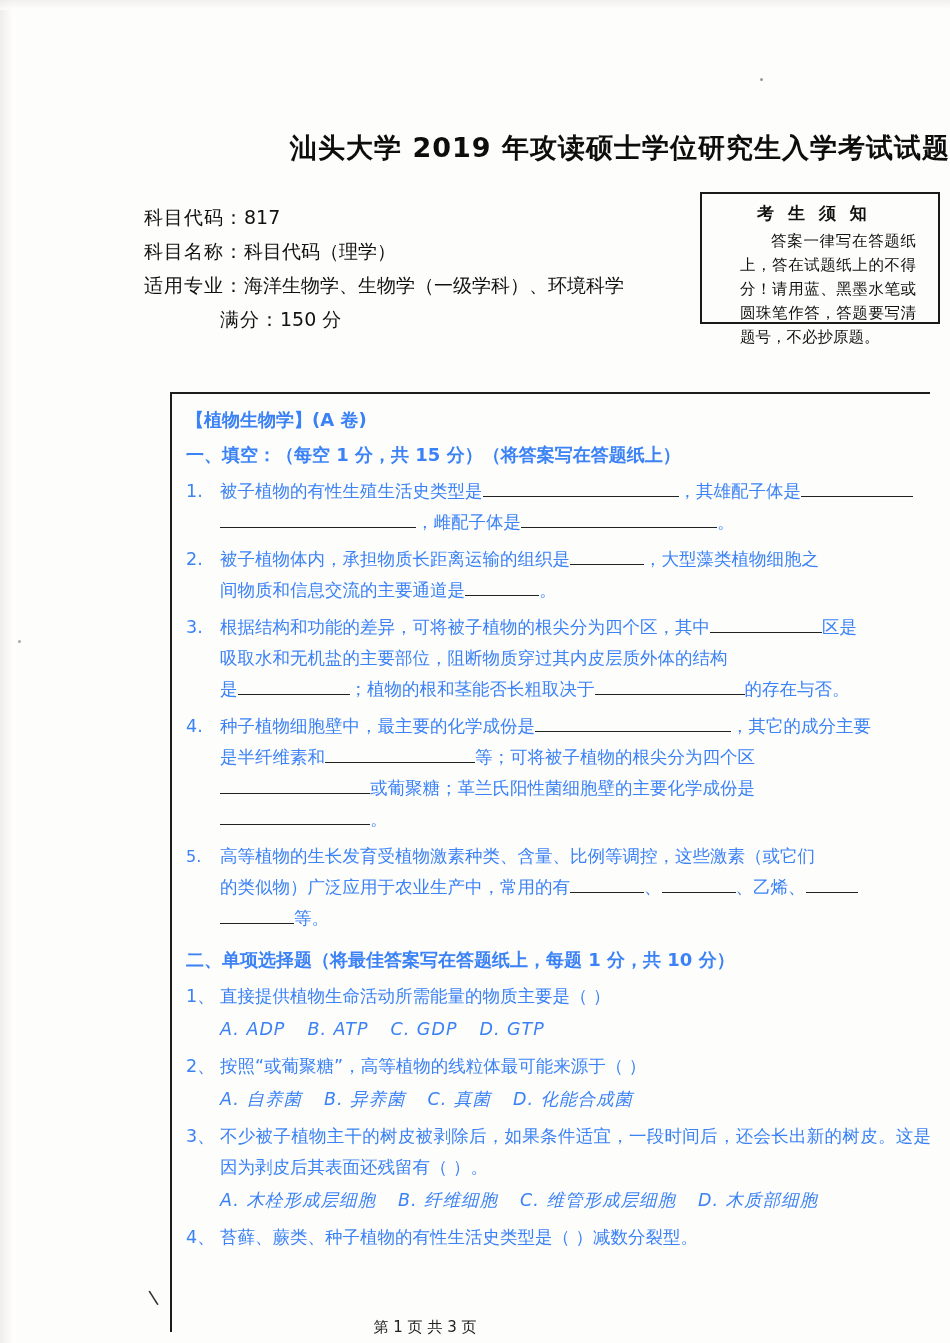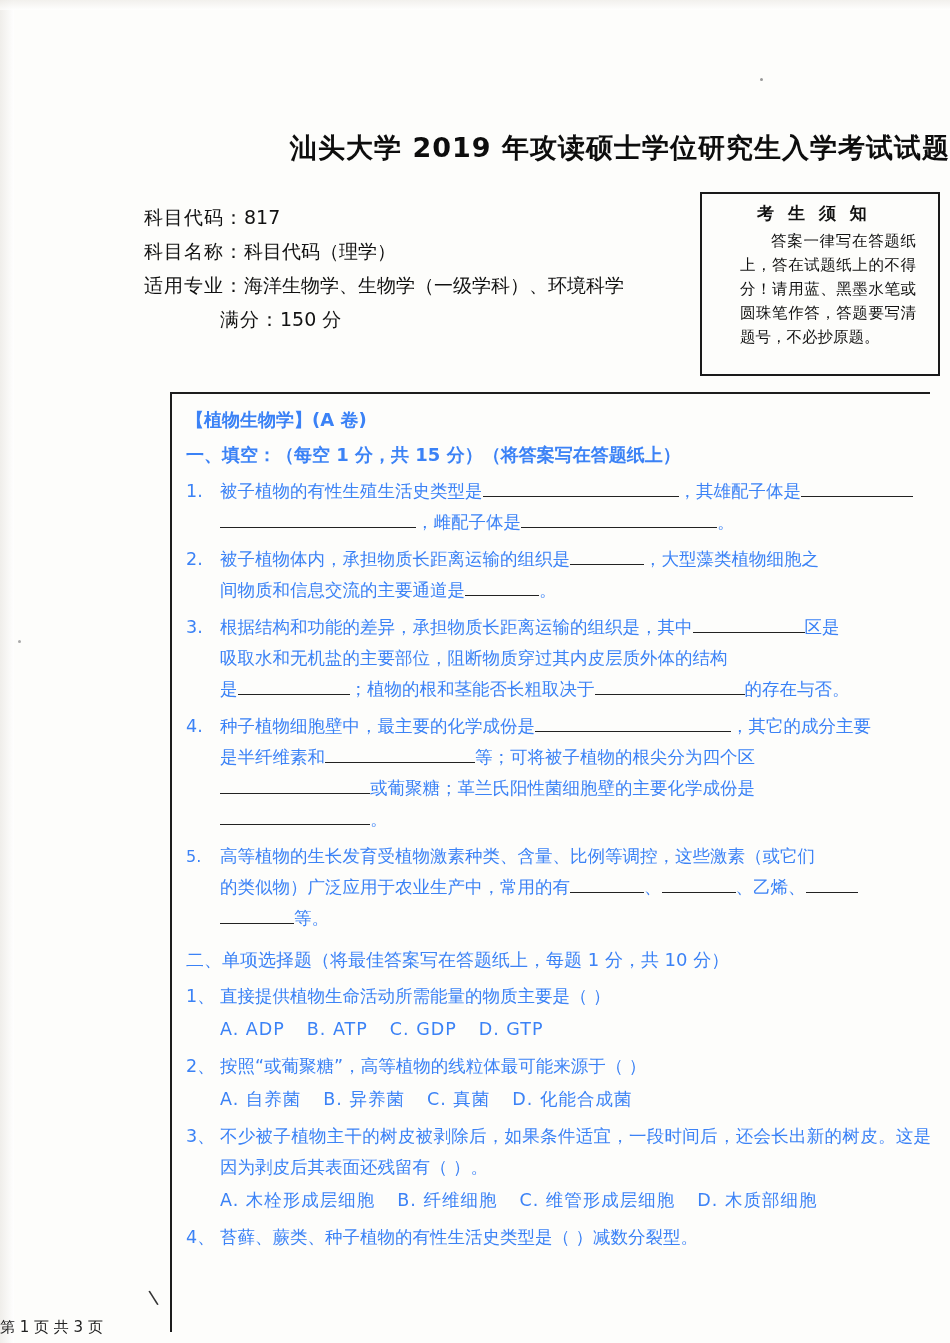--- a/index.html
+++ b/index.html
@@ -31,21 +31,21 @@
   }
   .meta{
     position:absolute;top:200px;left:144px;
     font-size:19px;line-height:34px;color:#111;
   }
   .meta .row{white-space:nowrap;}
   .meta .lbl{letter-spacing:1px;}
 
   .notice{
     position:absolute;top:192px;left:700px;
-    width:240px;height:184px;
+    width:240px;height:132px;
     border:2px solid #1a1a1a;
     box-sizing:border-box;
     padding:8px 22px 6px 10px;
   }
   .notice .nt{
     text-align:center;font-size:17px;font-weight:bold;letter-spacing:4px;margin-bottom:4px;
   }
   .notice .nb{
     font-size:15.5px;line-height:24px;text-align:justify;text-indent:2em;margin-left:28px;
   }
@@ -55,44 +55,44 @@
     width:760px;height:940px;
     border:2px solid #1d1d1d;
     border-right:none;border-bottom:none;
     box-sizing:border-box;
   }
   .content{
     position:absolute;top:400px;left:186px;width:745px;
     font-size:17.5px;line-height:31px;color:#3b82f6;
   }
   .sec-head{font-weight:bold;font-size:18px;margin:4px 0 2px 0;}
-  .sec-head2{font-weight:normal;font-size:18px;margin:10px 0 2px 0;}
+  .sec-head2{font-weight:bold;font-size:18px;margin:10px 0 2px 0;}
   .qitem{
     display:flex;margin-top:6px;
   }
   .qnum{
     width:34px;flex:0 0 34px;text-align:left;
   }
   .qnum.small{font-size:16px;}
   .qtext{flex:1;text-align:justify;}
   .blank{
     display:inline-block;
     border-bottom:1px solid #222;
     vertical-align:baseline;
     height:20px;
   }
   .b-xs{width:52px;}
   .b-s{width:74px;}
   .b-m{width:112px;}
   .b-l{width:150px;}
   .b-xl{width:196px;}
-  .opts{margin-top:2px;letter-spacing:1px;}
+  .opts{margin-top:2px;letter-spacing:1px;font-style:italic;}
   .opts span{margin-right:22px;display:inline-block;}
   .footer{
-    position:absolute;top:1318px;left:0;width:850px;text-align:left;
+    position:absolute;top:1318px;left:0;width:850px;text-align:center;
     font-size:15px;color:#222;
   }
   .mark{
     position:absolute;font-family:"DejaVu Sans",sans-serif;color:#555;
   }
   .dot-a{left:760px;top:78px;width:3px;height:3px;background:#999;border-radius:50%;}
   .dot-b{left:18px;top:640px;width:3px;height:3px;background:#aaa;border-radius:50%;}
   .pen{
     position:absolute;left:150px;top:1286px;font-size:19px;color:#333;transform:rotate(-15deg);
   }
@@ -147,21 +147,21 @@
       <div class="qnum">2.</div>
       <div class="qtext">
         <span>被子植物体内，承担物质长距离运输的组织是</span><span class="blank b-s"></span><span>，大型藻类植物细胞之</span><br>
         <span>间物质和信息交流的主要通道是</span><span class="blank b-s"></span><span>。</span>
       </div>
     </div>
 
     <div class="qitem">
       <div class="qnum">3.</div>
       <div class="qtext">
-        <span>根据结构和功能的差异，承担物质长距离运输的组织是，其中</span><span class="blank b-m"></span><span>区是</span><br>
+        <span>根据结构和功能的差异，可将被子植物的根尖分为四个区，其中</span><span class="blank b-m"></span><span>区是</span><br>
         <span>吸取水和无机盐的主要部位，阻断物质穿过其内皮层质外体的结构</span><br>
         <span>是</span><span class="blank b-m"></span><span>；植物的根和茎能否长粗取决于</span><span class="blank b-l"></span><span>的存在与否。</span>
       </div>
     </div>
 
     <div class="qitem">
       <div class="qnum">4.</div>
       <div class="qtext">
         <span>种子植物细胞壁中，最主要的化学成份是</span><span class="blank b-xl"></span><span>，其它的成分主要</span><br>
         <span>是半纤维素和</span><span class="blank b-l"></span><span>等；可将被子植物的根尖分为四个区</span><br>

